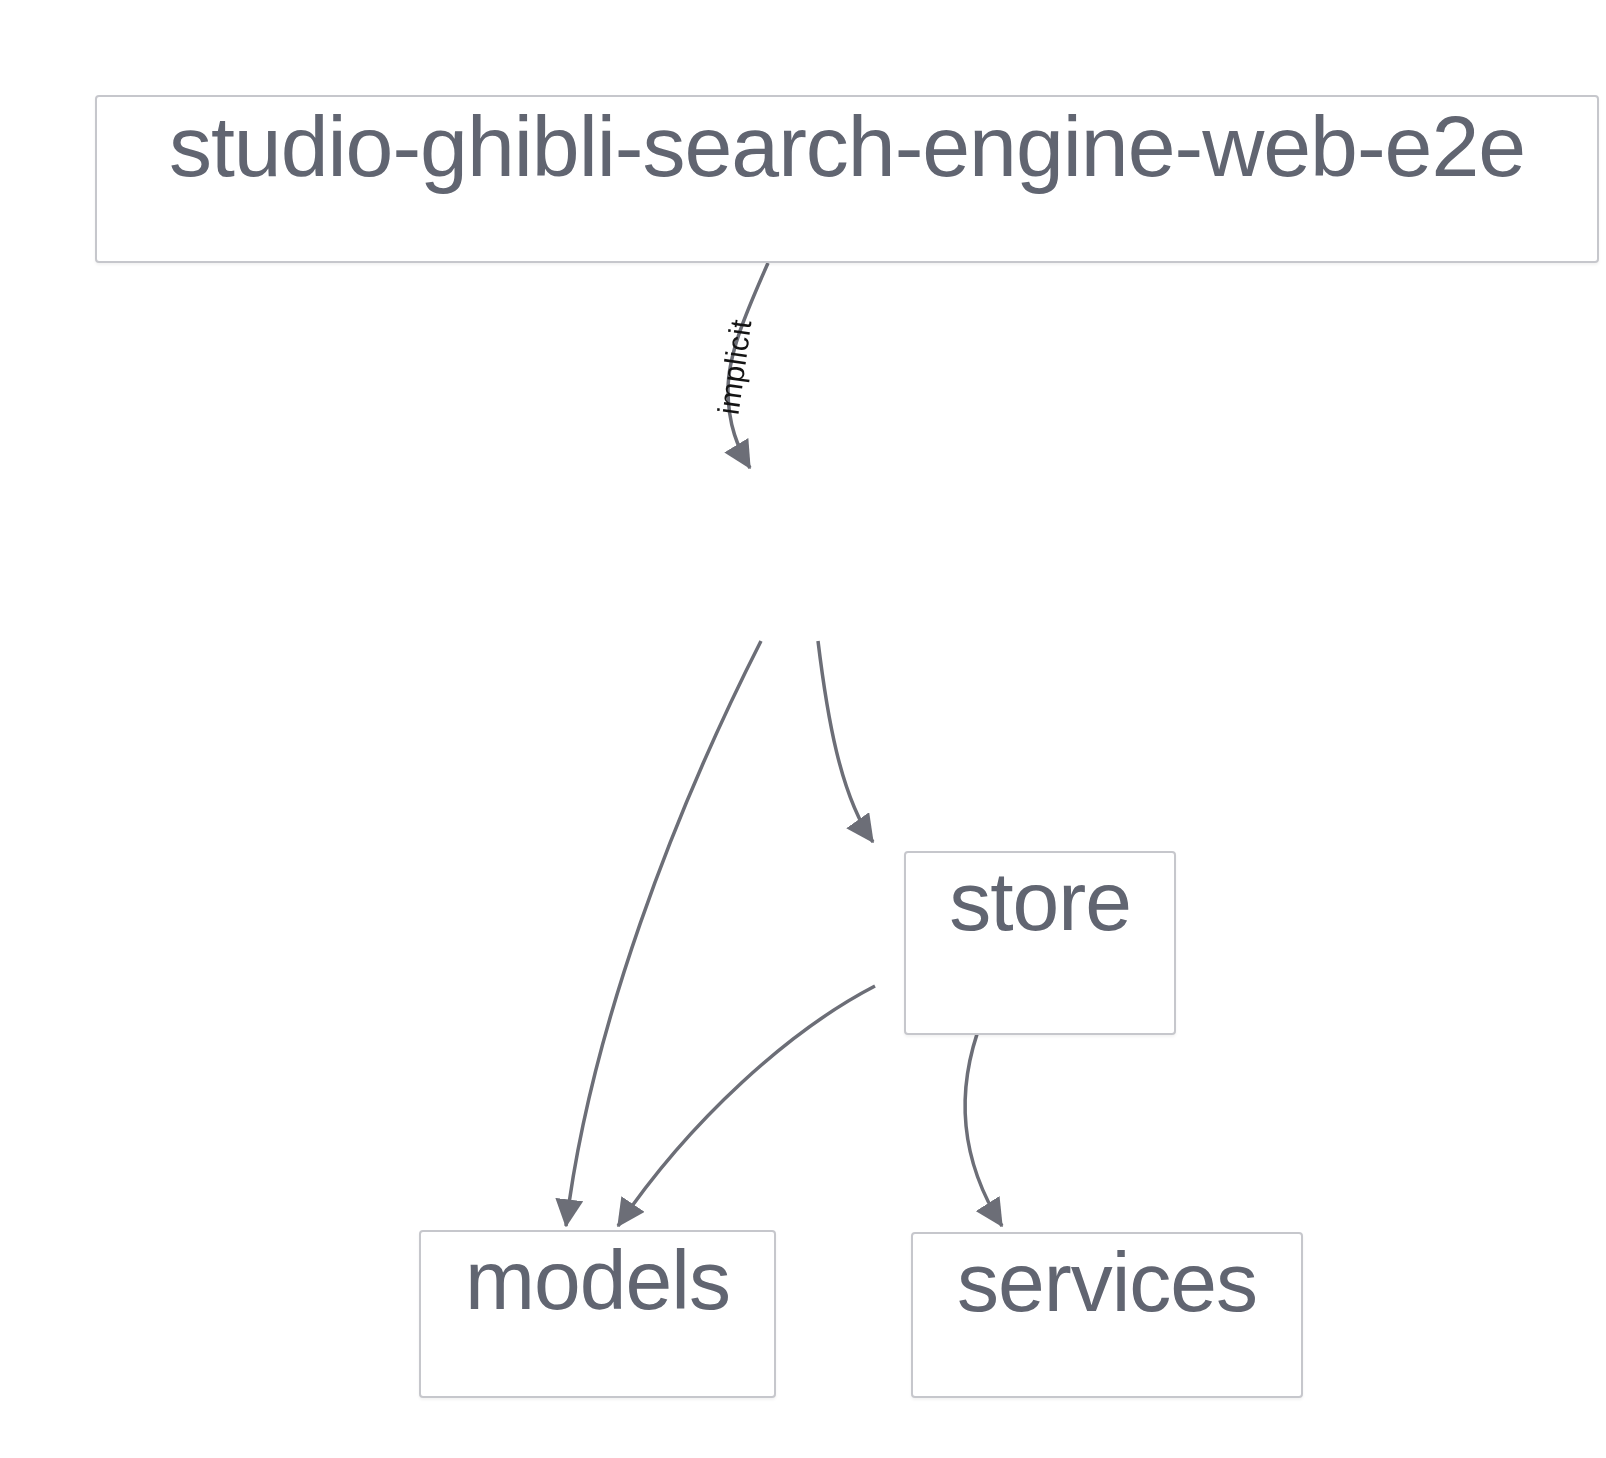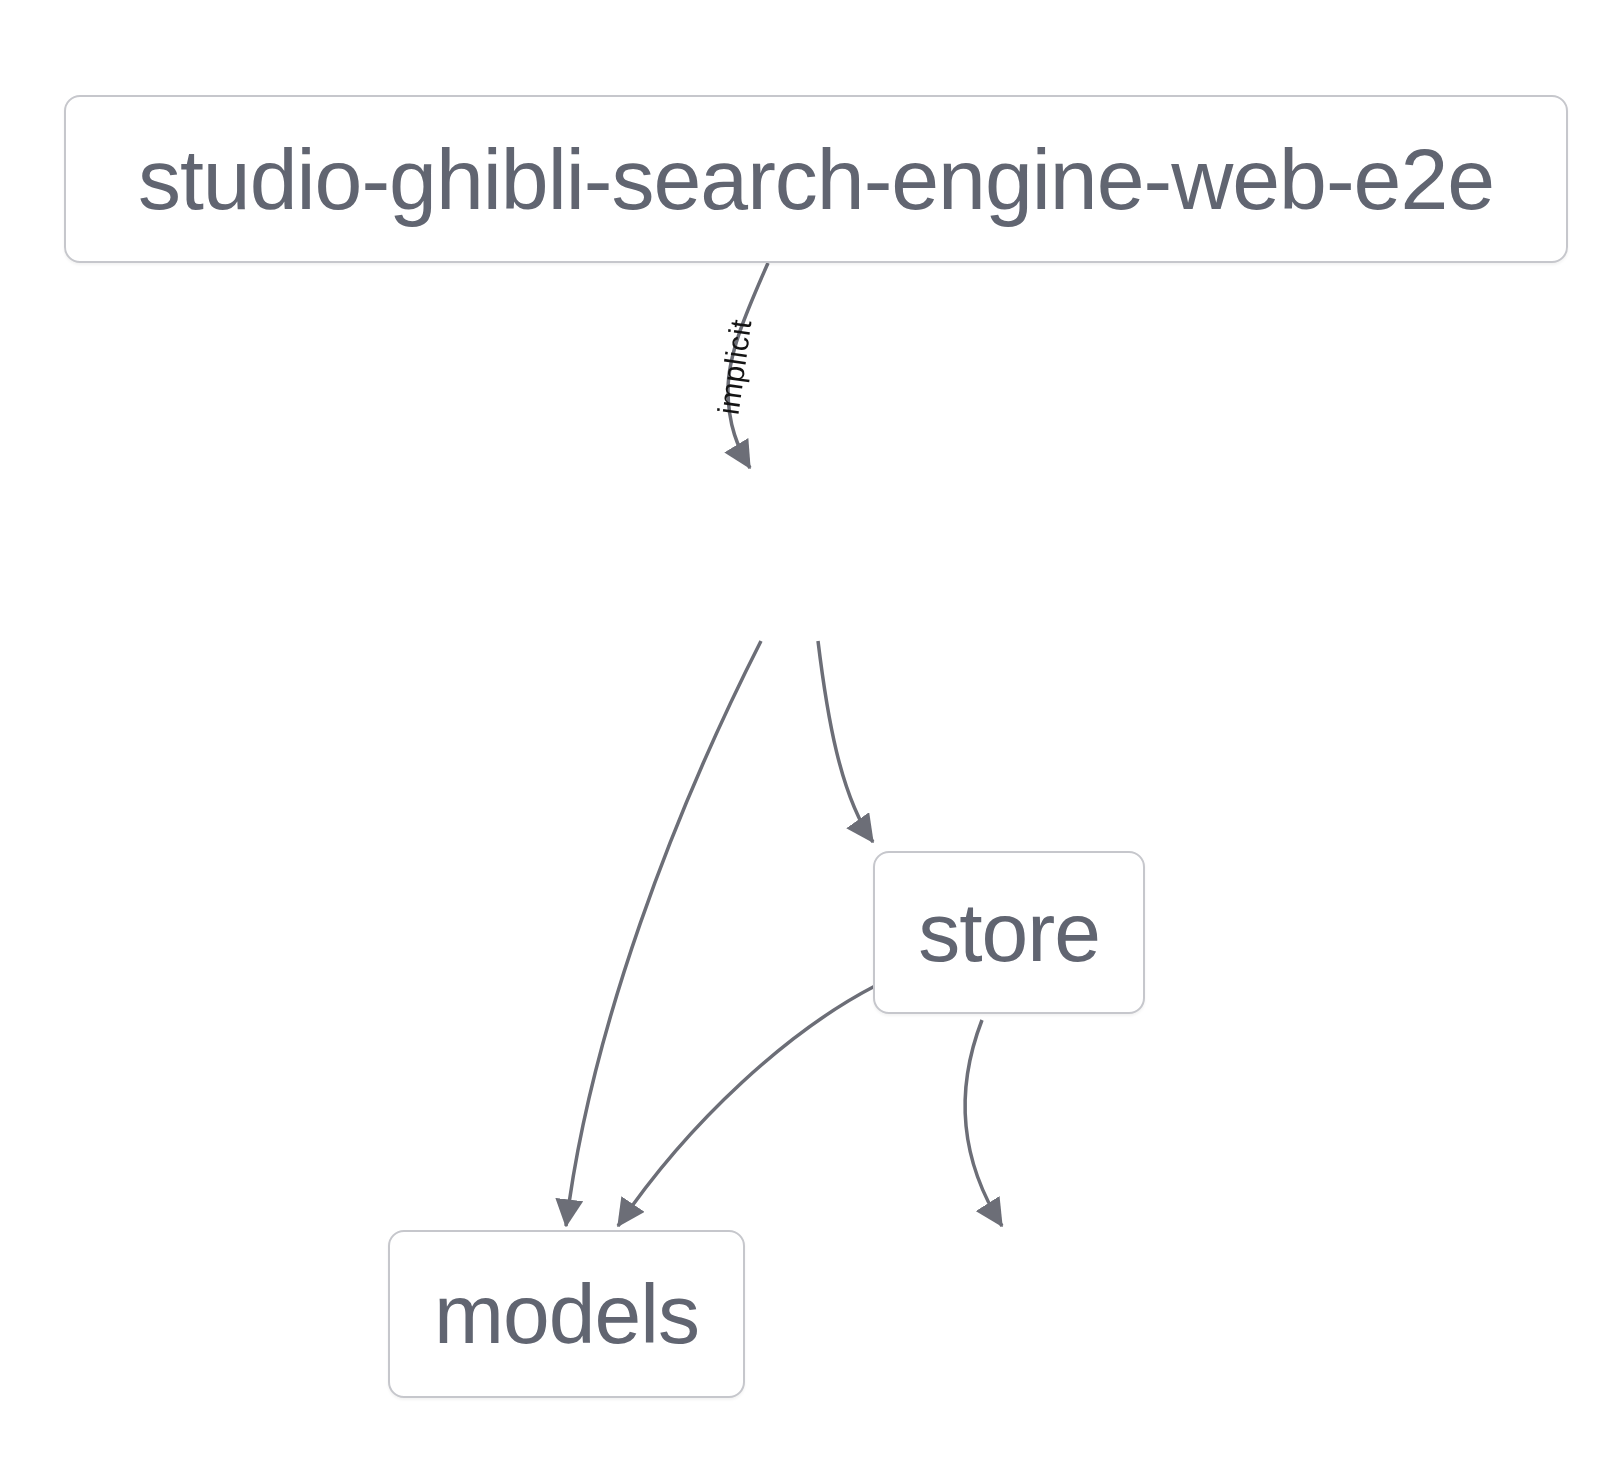--- a/index.html
+++ b/index.html
@@ -21,34 +21,34 @@
   .edges  { position: absolute; left: 0; top: 0; width: 1606px; height: 1458px; }
   .edges path.edge {
     fill: none;
     stroke: var(--edge-color);
     stroke-width: 3.5px;
   }
   .node {
     position: absolute;
     box-sizing: border-box;
     border: 2.5px solid var(--node-border);
-    border-radius: 16px;
+    border-radius: 4px;
     background: var(--node-fill);
     color: var(--node-text);
     display: flex;
-    align-items: center;
     justify-content: center;
     white-space: nowrap;
     letter-spacing: -1px;
     box-shadow: 0 2px 3px rgba(0,0,0,0.05);
     cursor: pointer;
+    margin-left: 31px;
   }
   #node-e2e      { left: 64px;  top: 95px;   width: 1504px; height: 168px; font-size: 86px; }
   #node-web      { left: 147px; top: 473px;  width: 1308px; height: 168px; font-size: 86px; }
-  #node-store    { left: 873px; top: 851px;  width: 272px;  height: 163px; font-size: 84px; }
+  #node-store    { left: 873px; top: 851px;  width: 272px;  height: 184px; font-size: 84px; }
   #node-models   { left: 388px; top: 1230px; width: 357px;  height: 168px; font-size: 84px; }
   #node-services { left: 880px; top: 1232px; width: 392px;  height: 166px; font-size: 84px; }
   .edge-label {
     position: absolute;
     left: 735px; top: 367px;
     transform: translate(-50%, -50%) rotate(-82deg);
     transform-origin: center center;
     font-size: 30px;
     color: var(--edge-label-color);
     letter-spacing: 0.5px;
@@ -85,14 +85,17 @@
 
 
   <div class="node" id="node-store">
     <span>store</span>
   </div>
 
   <div class="node" id="node-models">
     <span>models</span>
   </div>
 
+  <div class="node" id="node-services">
+    <span>services</span>
+  </div>
 
 </div>
 
 </body></html>

